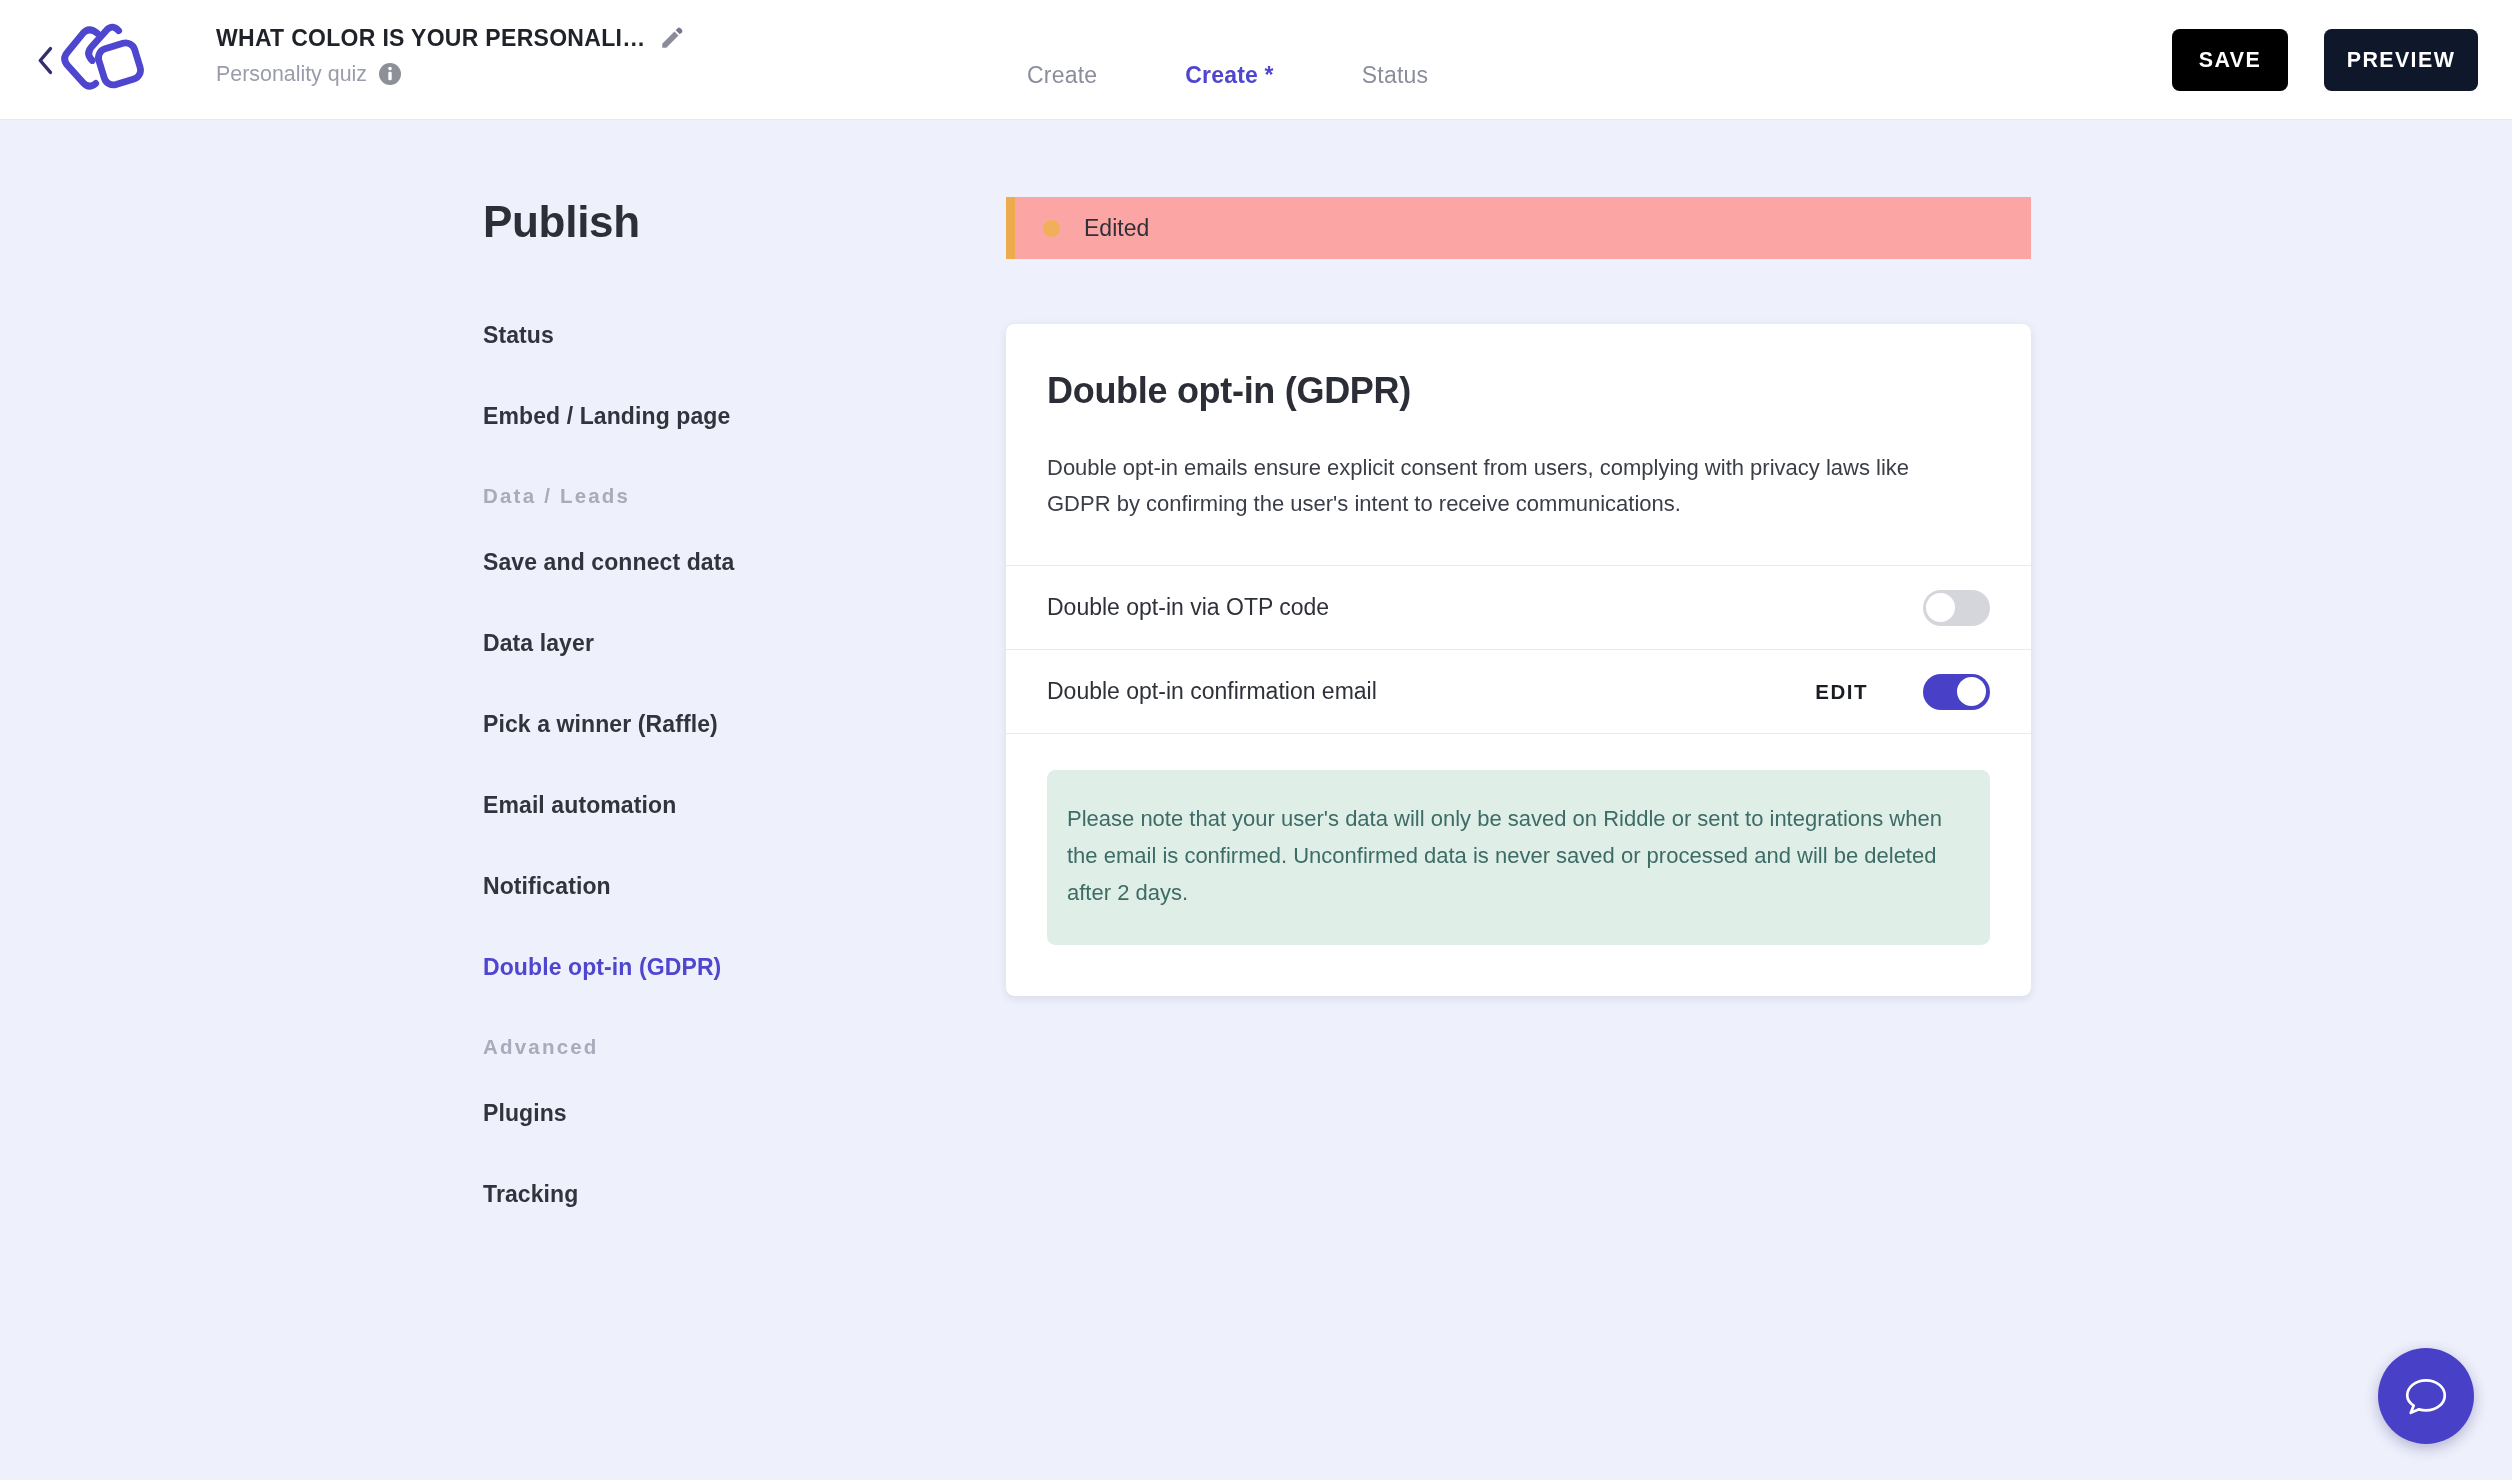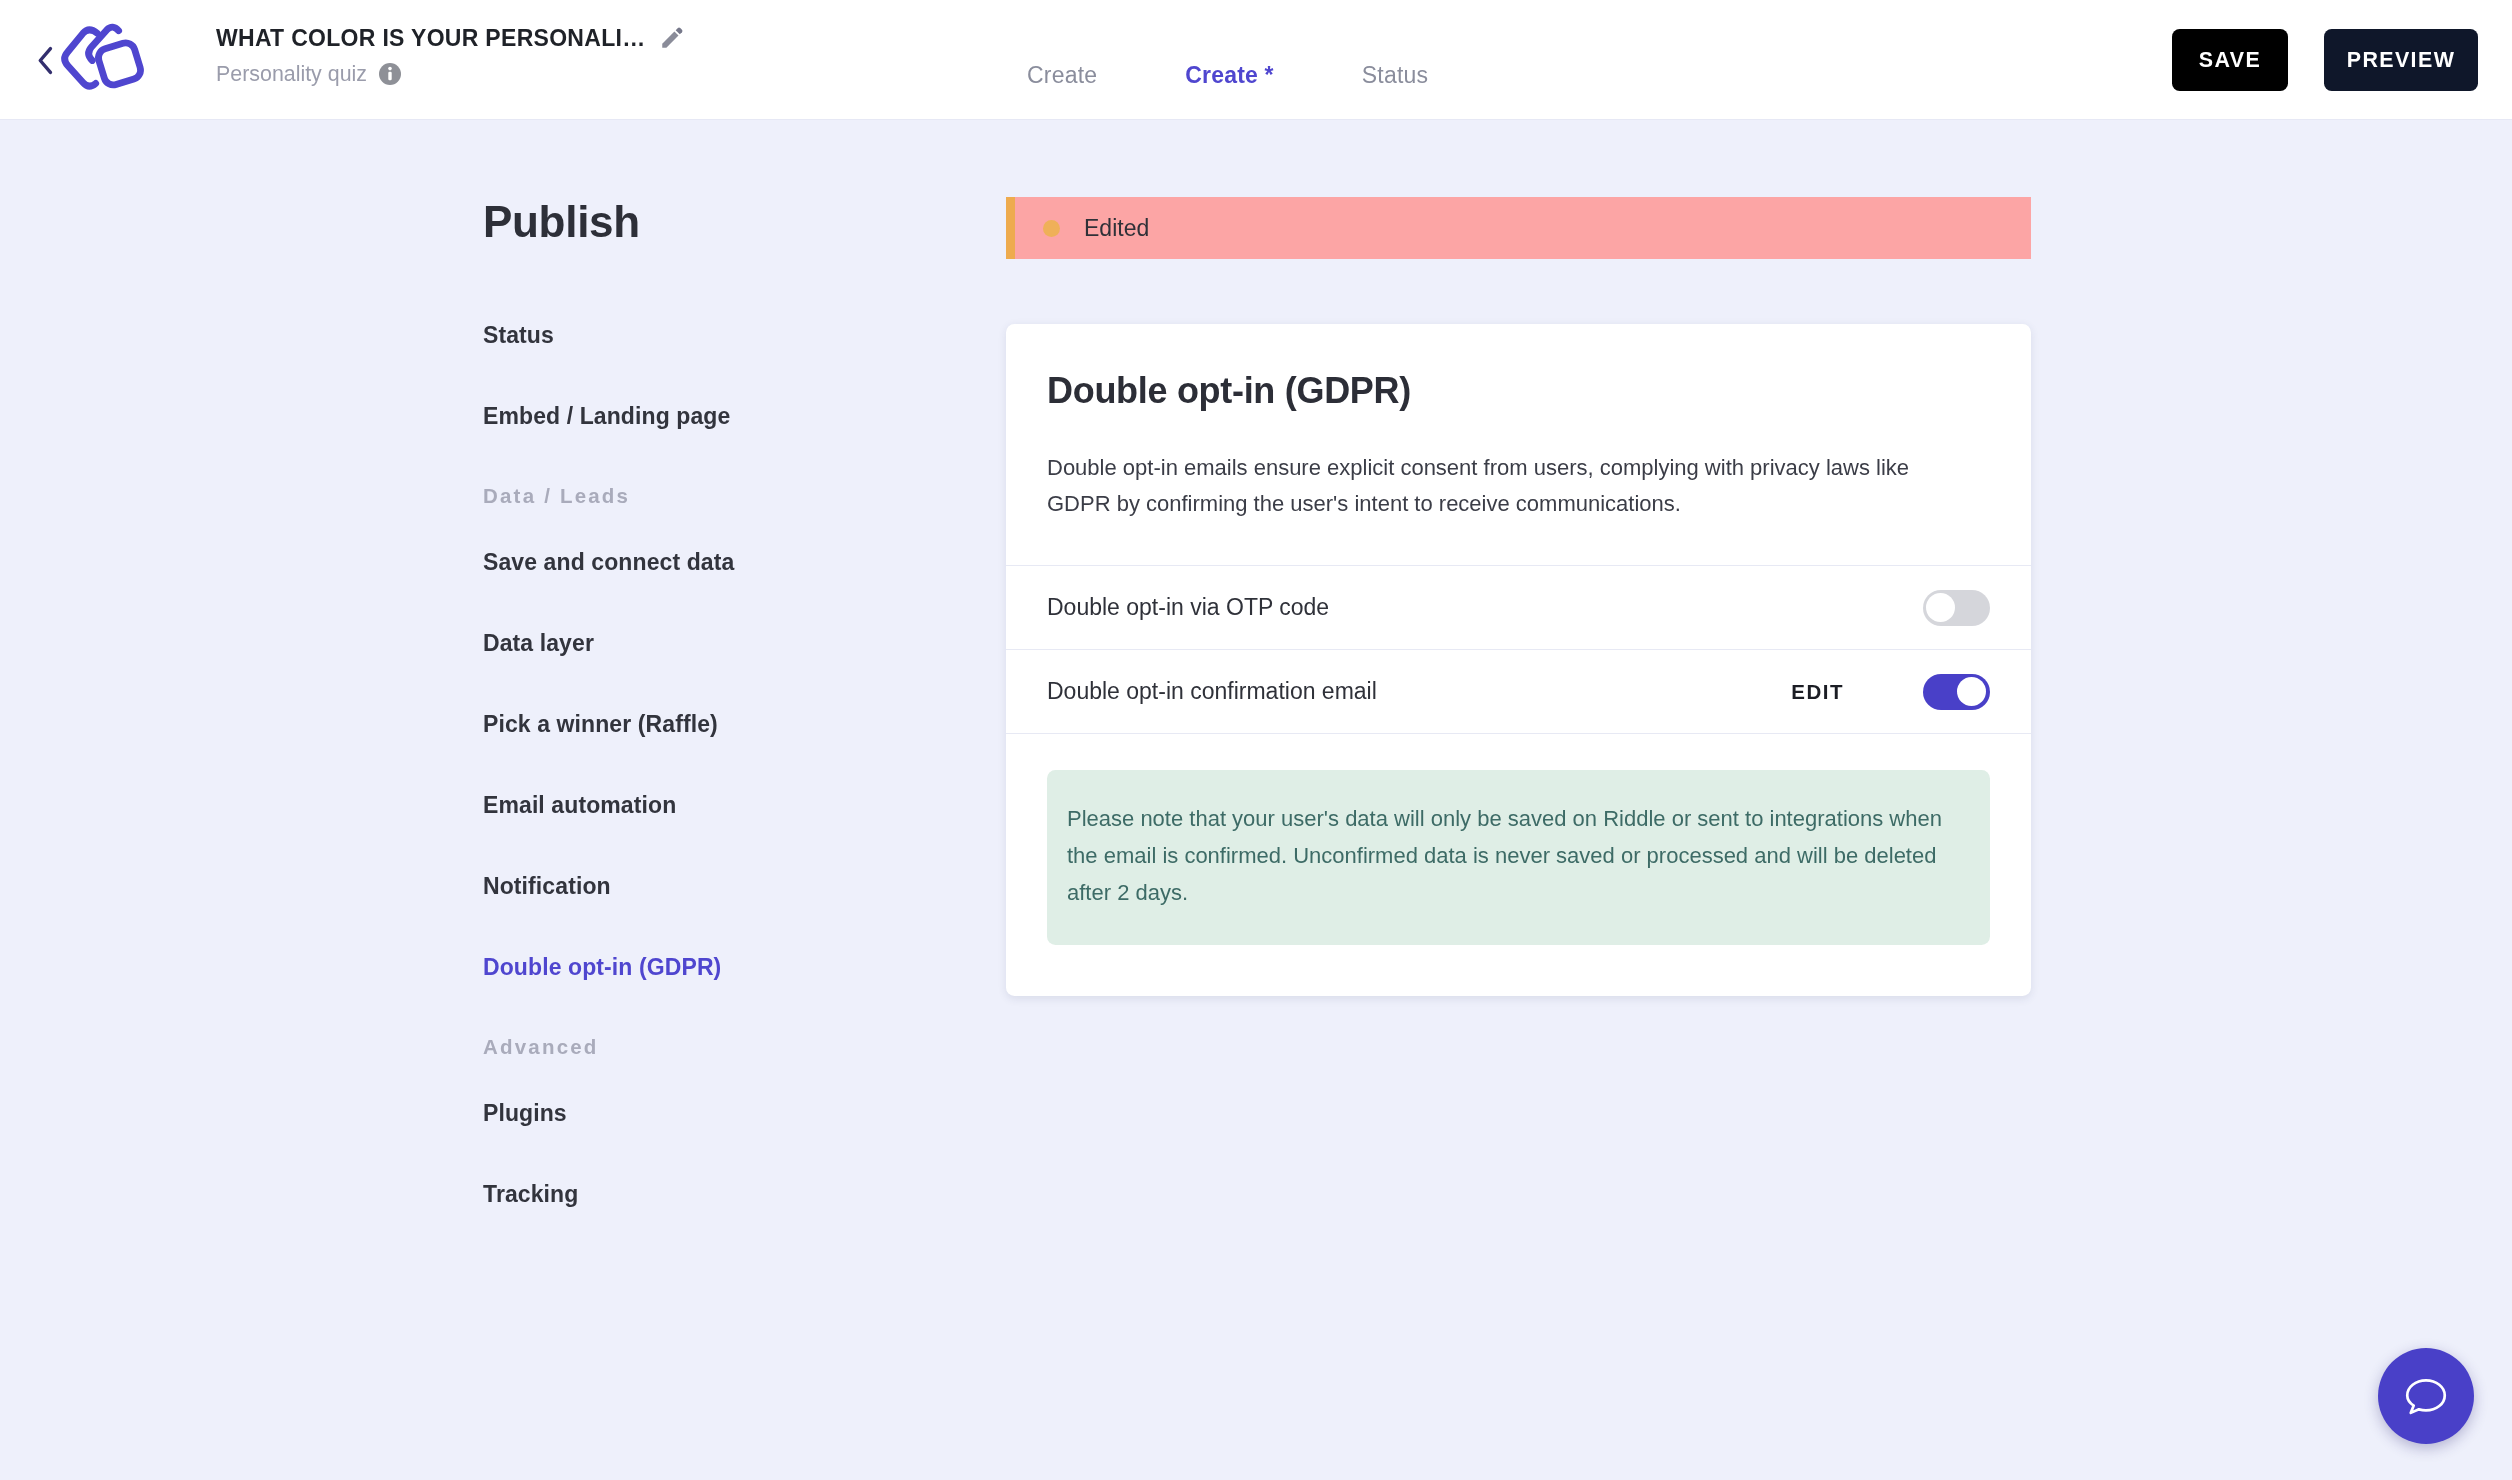--- a/index.html
+++ b/index.html
@@ -245,21 +245,20 @@
     color: #3b3d47;
     max-width: 906px;
   }
 
   .toggle-row {
     height: 84px;
     padding: 0 41px;
     display: flex;
     align-items: center;
     border-bottom: 1.7px solid #e7e9f4;
-    gap: 24px;
   }
 
   .toggle-row:last-of-type { border-bottom: none; }
 
   .toggle-label {
     font-size: 23px;
     color: #2f3139;
     flex: 1 1 auto;
   }
 

